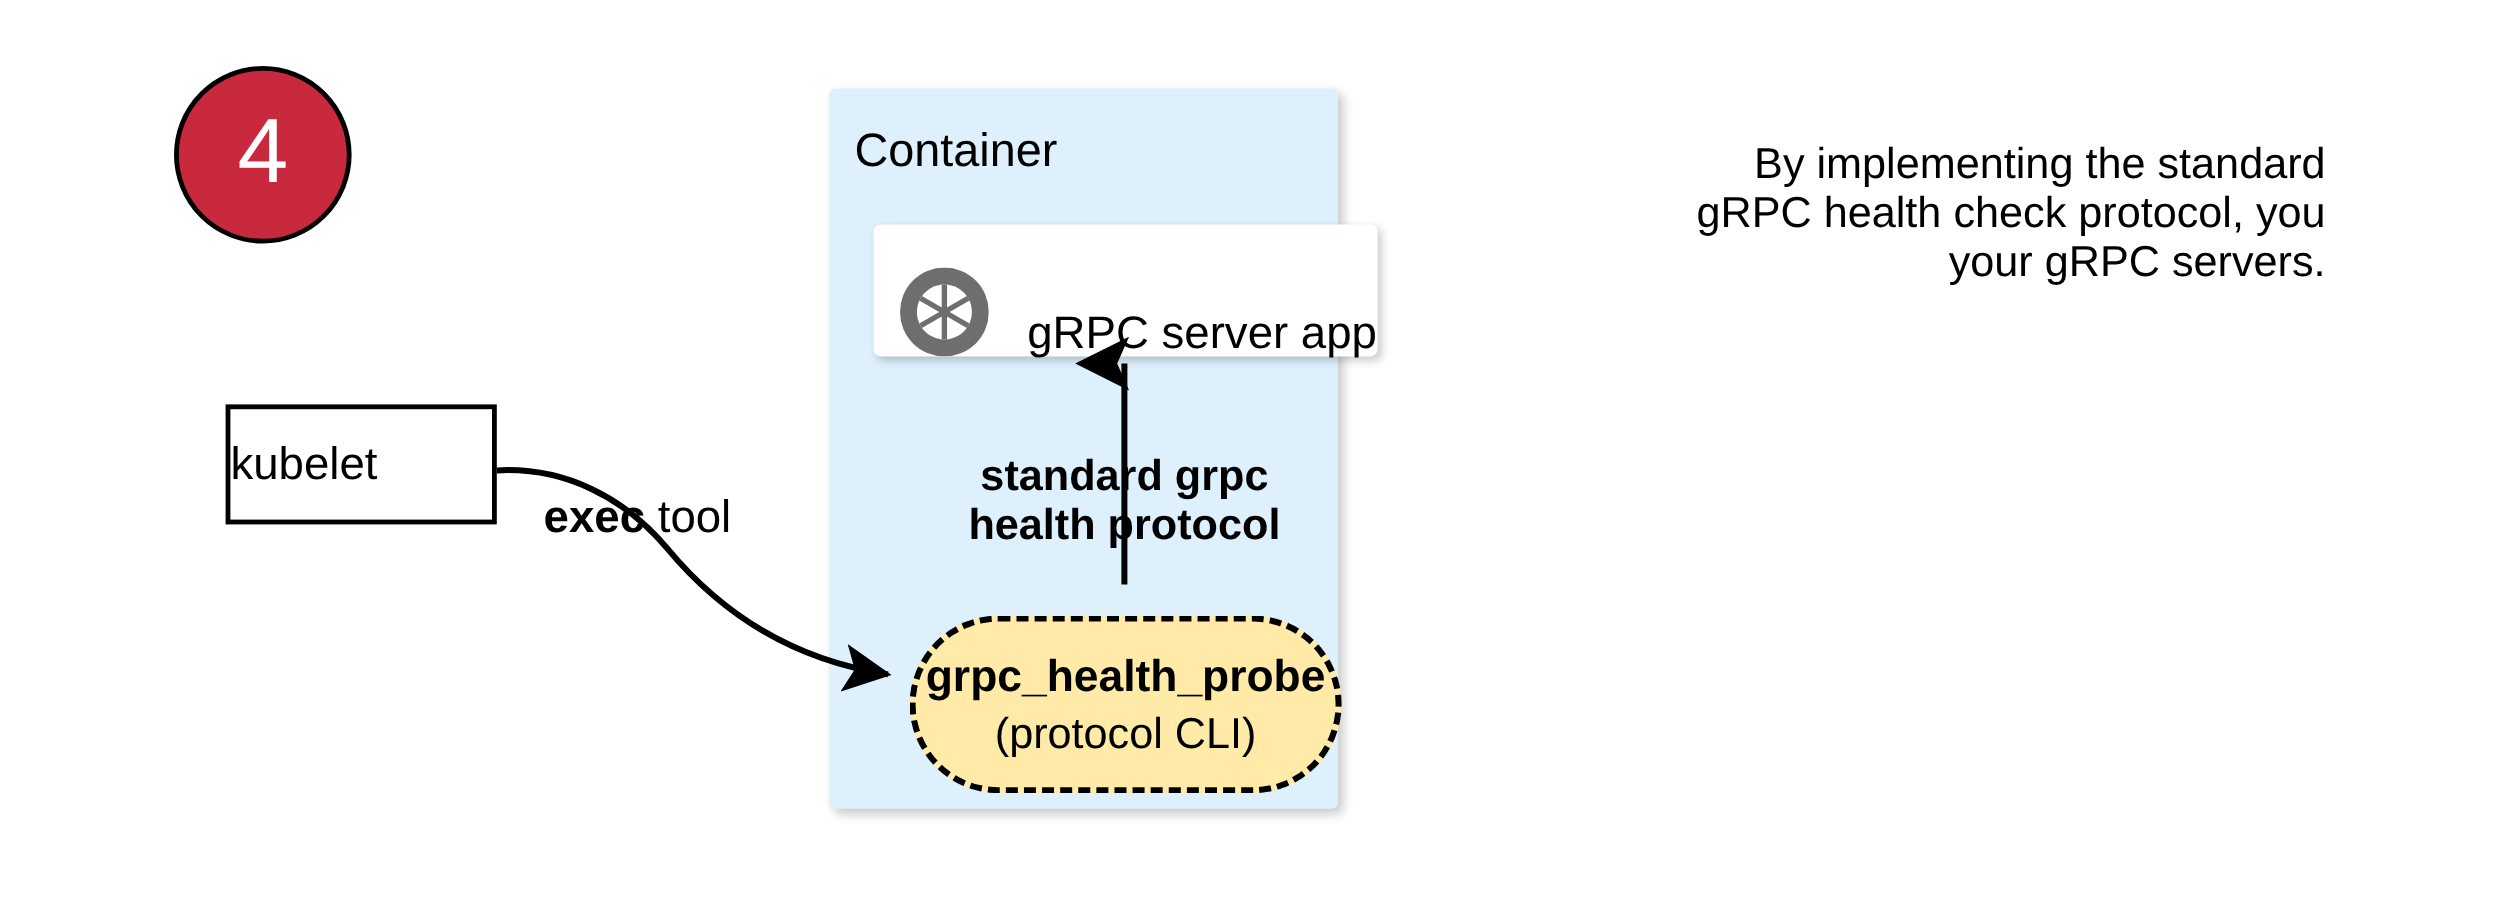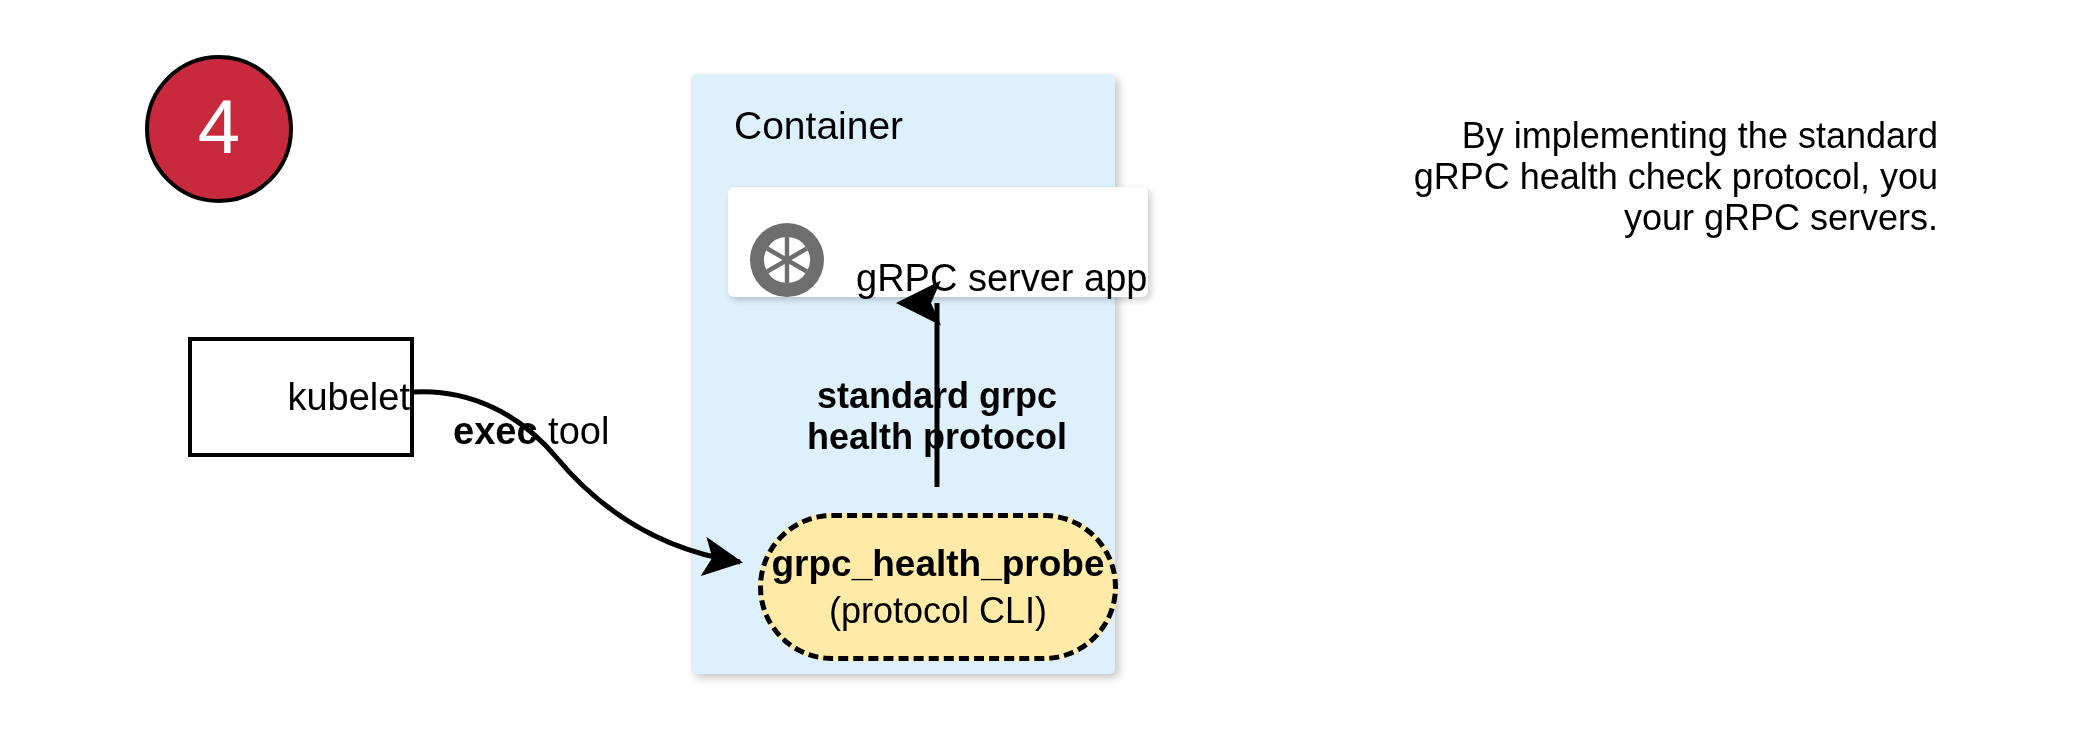--- a/index.html
+++ b/index.html
@@ -52,21 +52,21 @@
     left: 691px;
     top: 74px;
     width: 424px;
     height: 600px;
     background: #ddf0fc;
     border-radius: 5px;
     box-shadow: 4px 4px 9px rgba(0,0,0,0.22);
   }
   .container-label {
     position: absolute;
-    left: 43px;
+    left: 21px;
     top: 32px;
     font-size: 39px;
     line-height: 1;
     color: #000000;
     white-space: nowrap;
   }
 
   
   .server-card {
     position: absolute;
@@ -94,27 +94,27 @@
     color: #000000;
     white-space: nowrap;
   }
 
   
   .kubelet-box {
     position: absolute;
     left: 188px;
     top: 337px;
     width: 226px;
-    height: 120px;
+    height: 100px;
     background: #ffffff;
     border: 4px solid #000000;
     box-sizing: border-box;
     display: flex;
     align-items: center;
-    justify-content: flex-end;
+    justify-content: flex-start;
   }
   .kubelet-label {
     font-size: 38px;
     line-height: 1;
     color: #000000;
     white-space: nowrap;
   }
 
   
   .exec-probe-label {

